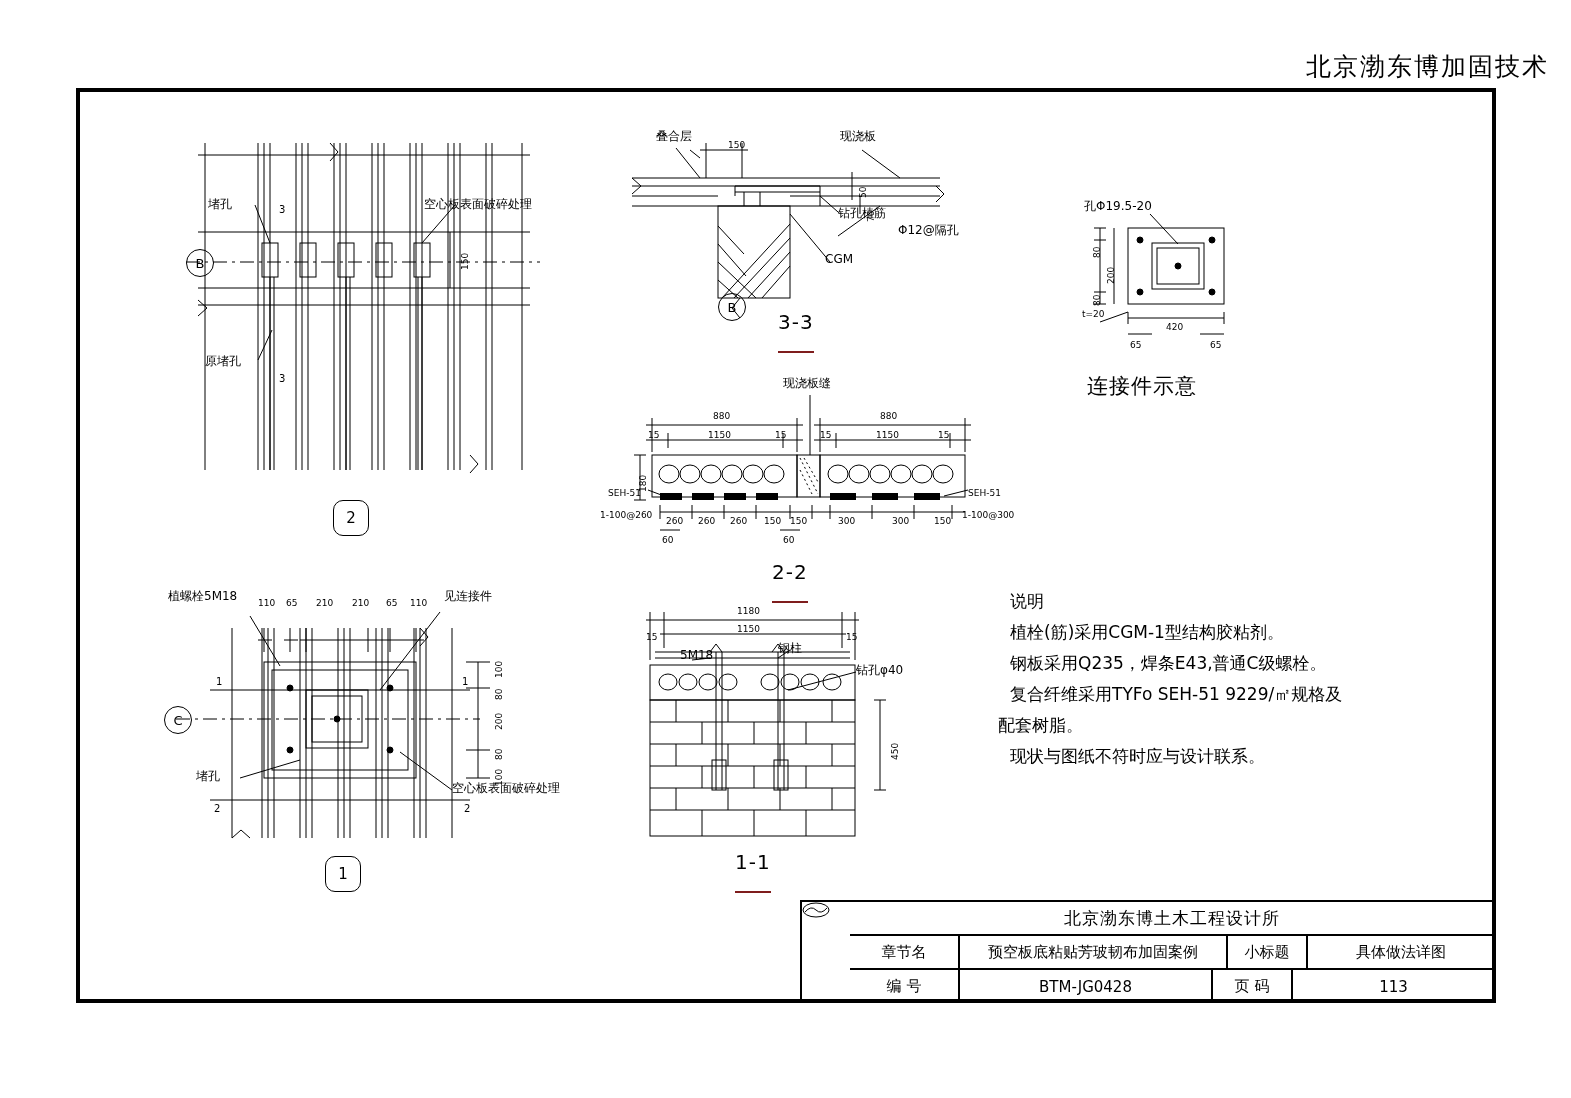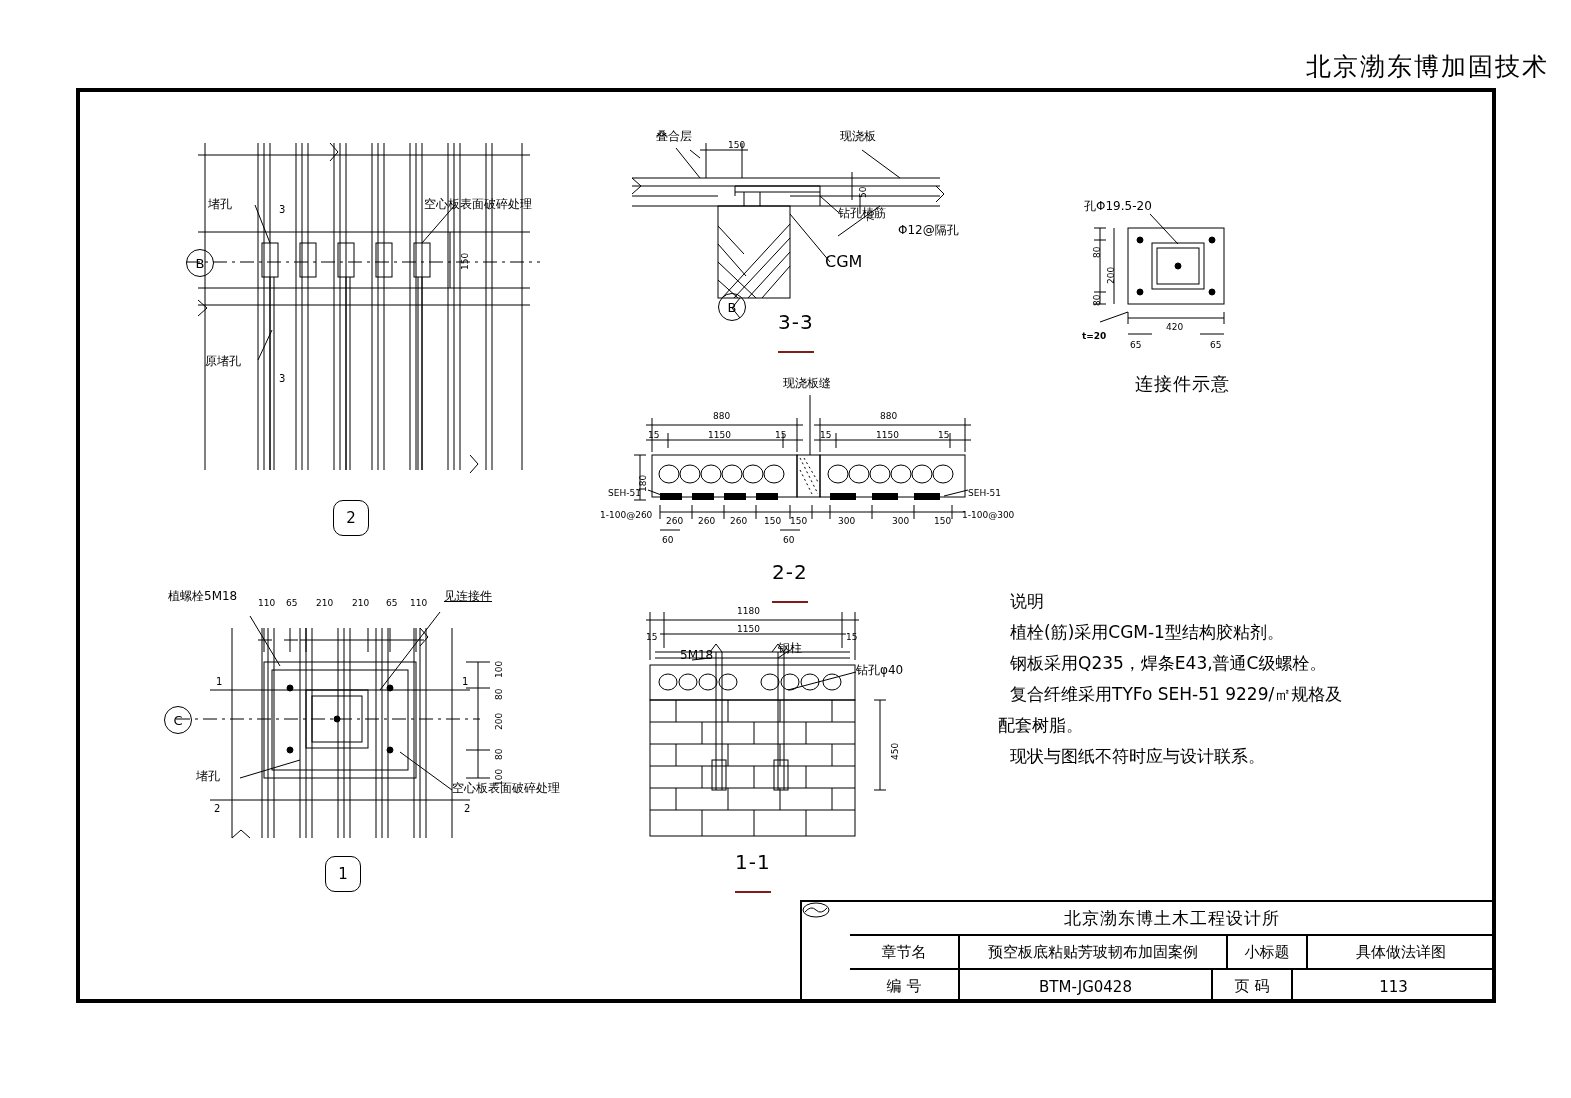--- a/index.html
+++ b/index.html
@@ -167,21 +167,21 @@
       <line x1="240" y1="778" x2="300" y2="760"></line>
       <line x1="452" y1="790" x2="400" y2="752"></line>
 
       <path d="M420 628 l8 9 l-8 9"></path>
       <path d="M232 838 l9 -8 l9 8"></path>
     </g>
   </svg>
 
   <div class="circ" style="left:164px;top:706px;width:26px;height:26px;">C</div>
   <div class="lbl" style="left:168px;top:588px;">植螺栓5M18</div>
-  <div class="lbl" style="left:444px;top:588px;text-decoration:underline;">见连接件</div>
+  <div class="lbl" style="left:444px;top:588px;">见连接件</div>
   <div class="lbl" style="left:196px;top:768px;">堵孔</div>
   <div class="lbl" style="left:452px;top:780px;">空心板表面破碎处理</div>
   <div class="lbl vsmall" style="left:216px;top:676px;">1</div>
   <div class="lbl vsmall" style="left:462px;top:676px;">1</div>
   <div class="lbl vsmall" style="left:214px;top:803px;">2</div>
   <div class="lbl vsmall" style="left:464px;top:803px;">2</div>
   <div class="lbl tiny" style="left:258px;top:598px;">110</div>
   <div class="lbl tiny" style="left:286px;top:598px;">65</div>
   <div class="lbl tiny" style="left:316px;top:598px;">210</div>
   <div class="lbl tiny" style="left:352px;top:598px;">210</div>
@@ -242,21 +242,21 @@
       <path d="M936 186 l8 8 l-8 8"></path>
     </g>
   </svg>
   <div class="lbl" style="left:656px;top:128px;">叠合层</div>
   <div class="lbl" style="left:840px;top:128px;">现浇板</div>
   <div class="lbl tiny" style="left:728px;top:140px;">150</div>
   <div class="lbl tiny rot90" style="left:858px;top:198px;">50</div>
   <div class="lbl tiny rot90" style="left:866px;top:222px;">70</div>
   <div class="lbl" style="left:838px;top:205px;">钻孔植筋</div>
   <div class="lbl" style="left:898px;top:222px;">Φ12@隔孔</div>
-  <div class="lbl" style="left:825px;top:252px;font-size:16px;">CGM</div>
+  <div class="lbl" style="left:825px;top:252px;font-size:12px;">CGM</div>
   <div class="circ" style="left:718px;top:293px;width:26px;height:26px;">B</div>
   <div class="ttl" style="left:778px;top:310px;"><u>3-3</u></div>
 
   <svg width="1571" height="1098">
     <g stroke="#000" fill="none" stroke-width="1">
 
       <rect x="652" y="455" width="145" height="42"></rect>
       <rect x="820" y="455" width="145" height="42"></rect>
 
       <rect x="797" y="455" width="23" height="42"></rect>
@@ -455,28 +455,28 @@
       <line x1="1128" y1="312" x2="1128" y2="324"></line>
       <line x1="1224" y1="312" x2="1224" y2="324"></line>
       <line x1="1128" y1="334" x2="1152" y2="334"></line>
       <line x1="1200" y1="334" x2="1224" y2="334"></line>
 
       <line x1="1150" y1="214" x2="1178" y2="244"></line>
       <line x1="1100" y1="322" x2="1128" y2="312"></line>
     </g>
   </svg>
   <div class="lbl" style="left:1084px;top:198px;">孔Φ19.5-20</div>
-  <div class="lbl tiny" style="left:1082px;top:331px;font-weight:bold;">t=20</div>
+  <div class="lbl tiny" style="left:1082px;top:309px;">t=20</div>
   <div class="lbl tiny" style="left:1166px;top:322px;">420</div>
   <div class="lbl tiny" style="left:1130px;top:340px;">65</div>
   <div class="lbl tiny" style="left:1210px;top:340px;">65</div>
   <div class="lbl tiny rot90" style="left:1092px;top:258px;">80</div>
   <div class="lbl tiny rot90" style="left:1106px;top:284px;">200</div>
   <div class="lbl tiny rot90" style="left:1092px;top:306px;">80</div>
-  <div class="ttl" style="left:1135px;top:372px;font-size:18px;">连接件示意</div>
+  <div class="ttl" style="left:1087px;top:372px;font-size:21px;">连接件示意</div>
 
   <div class="note">
     <div>说明</div>
     <div>植栓(筋)采用CGM-1型结构胶粘剂。</div>
     <div>钢板采用Q235，焊条E43,普通C级螺栓。</div>
     <div>复合纤维采用TYFo  SEH-51  9229/㎡规格及</div>
     <div style="margin-left:-12px;">配套树脂。</div>
     <div>现状与图纸不符时应与设计联系。</div>
   </div>
 

